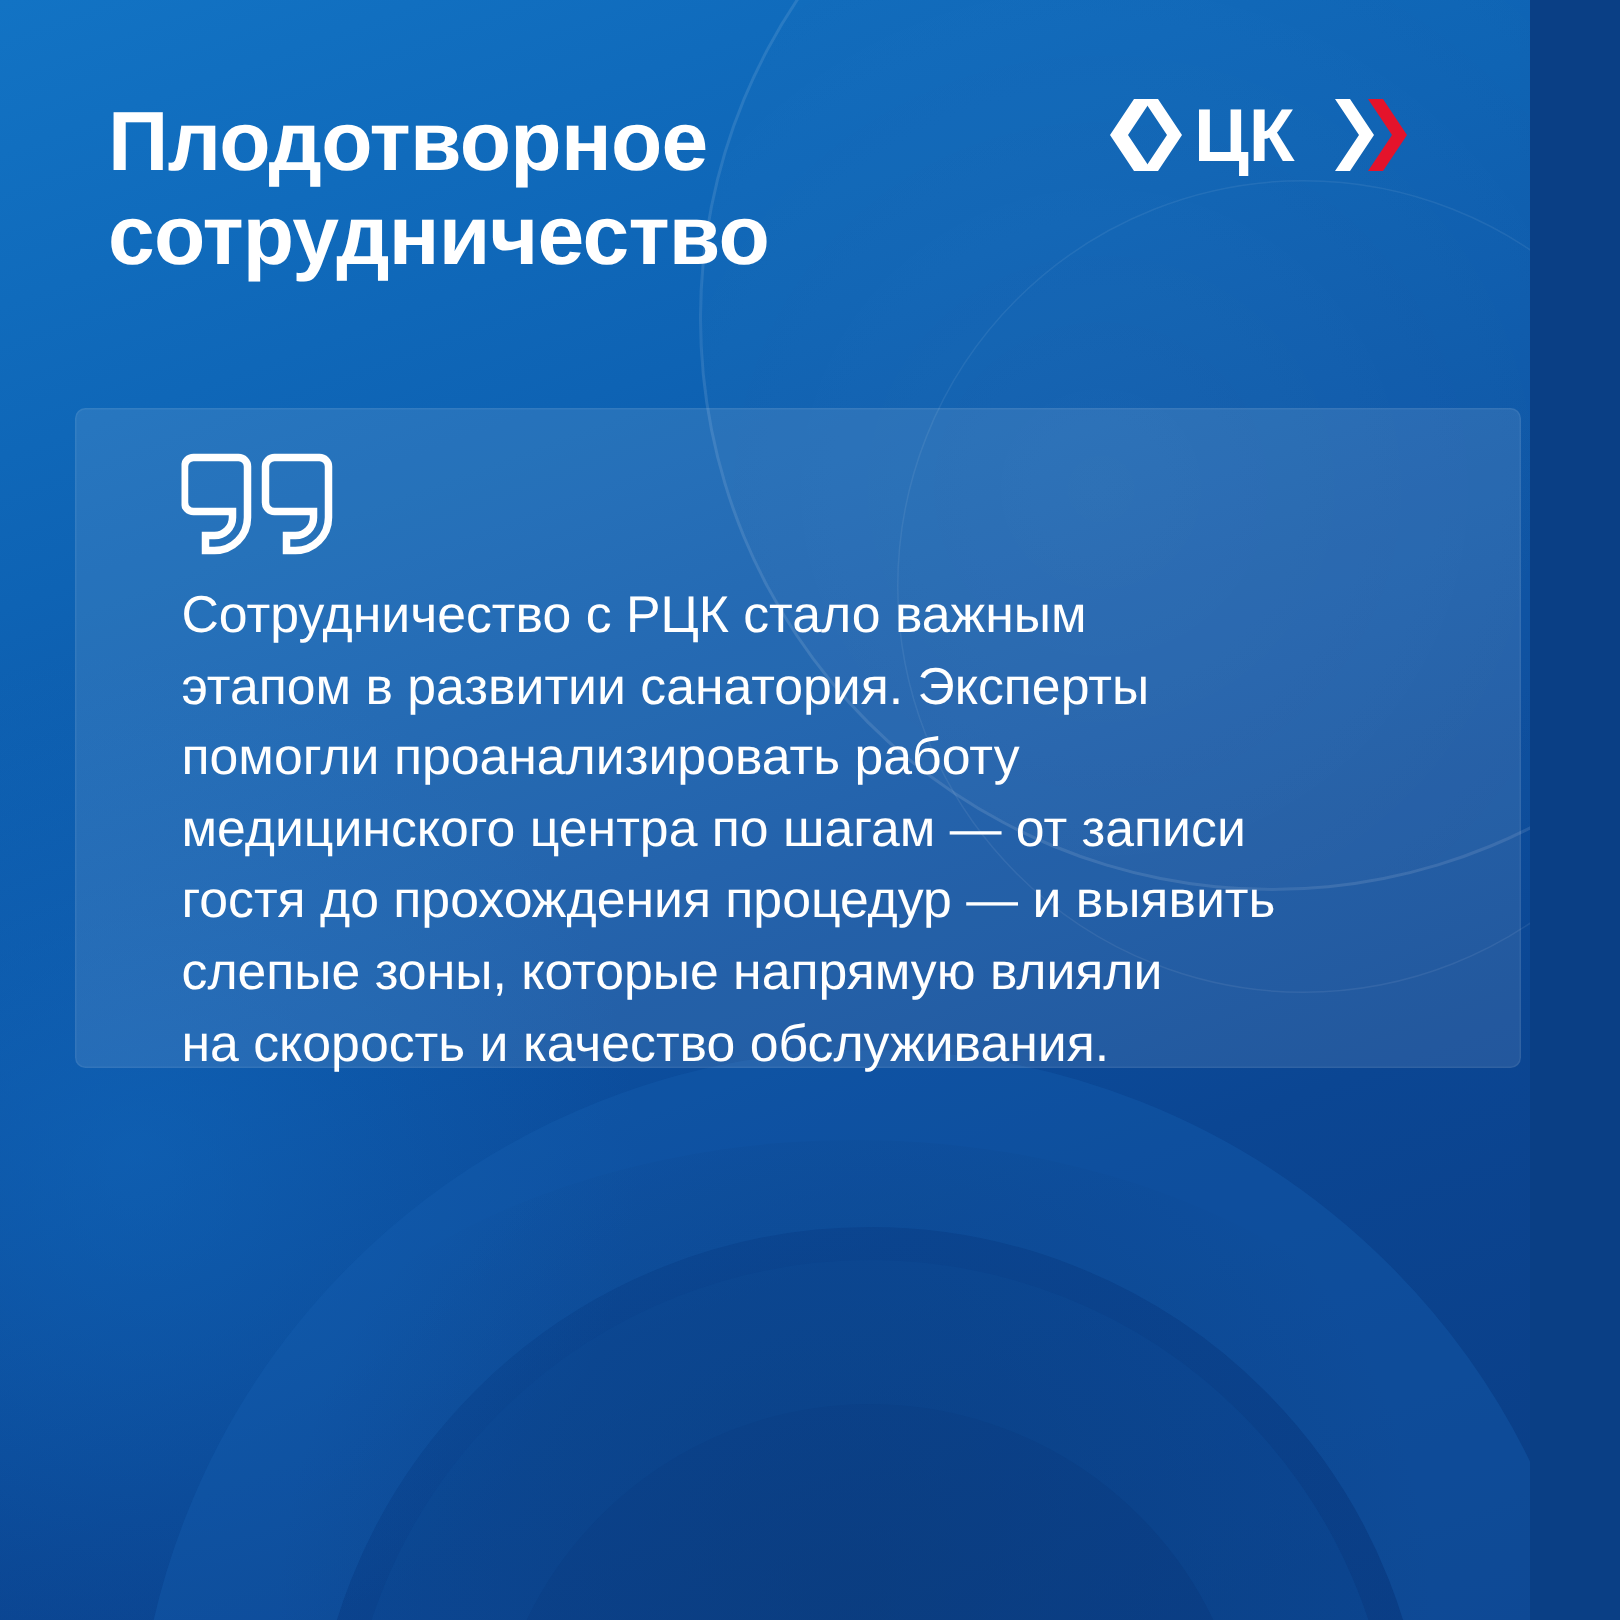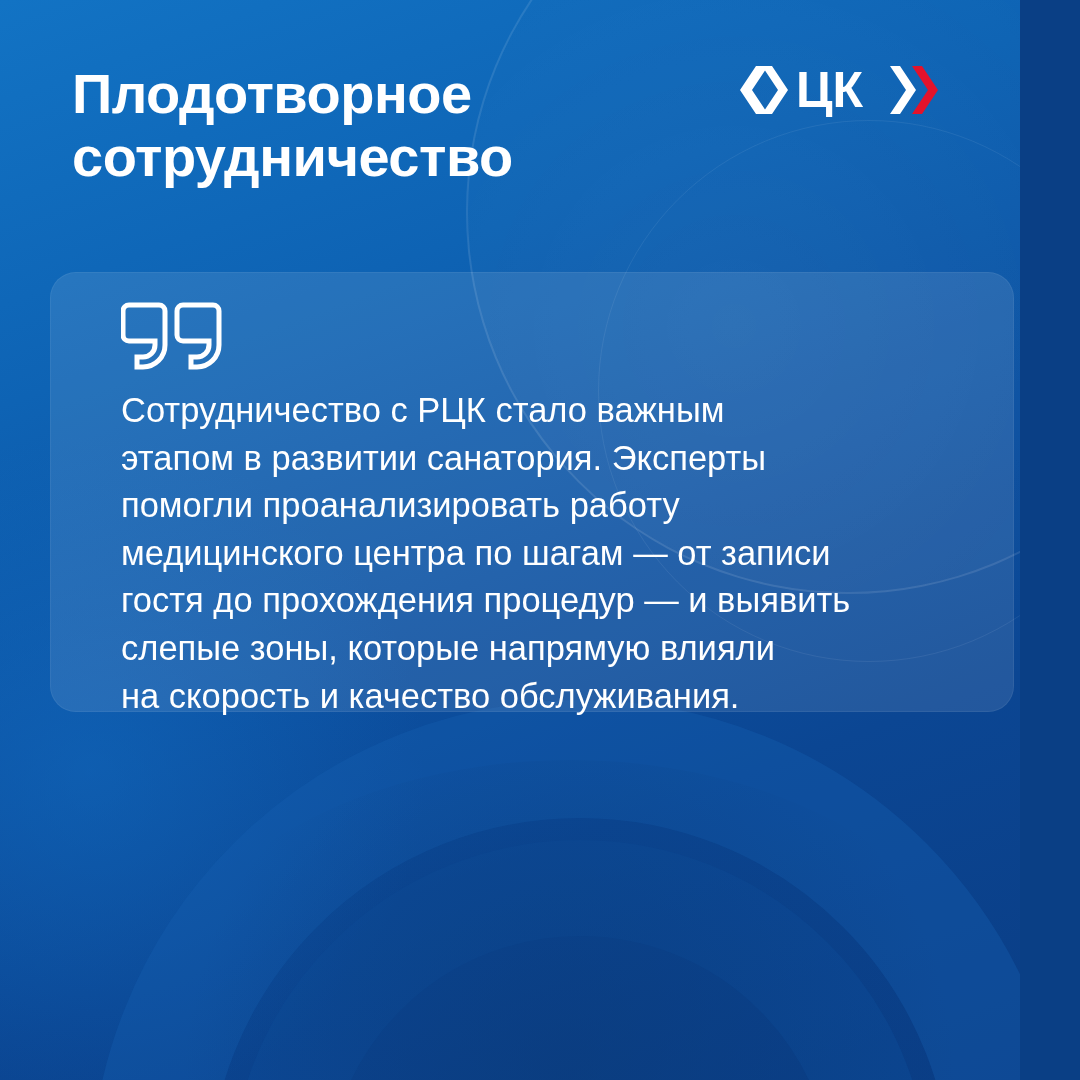--- a/index.html
+++ b/index.html
@@ -101,21 +101,21 @@
   .logo svg { display: block; }
 
   
   .card {
     position: absolute;
     left: 50px;
     top: 272px;
     width: 964px;
     height: 440px;
     box-sizing: border-box;
-    border-radius: 26px;
+    border-radius: 7px;
     background: rgba(255, 255, 255, 0.10);
     border: 1px solid rgba(255,255,255,0.06);
     padding: 28px 44px 40px 44px;
   }
   .quote-mark {
     width: 104px;
     height: 74px;
     margin-left: 26px;
     margin-bottom: 12px;
   }

